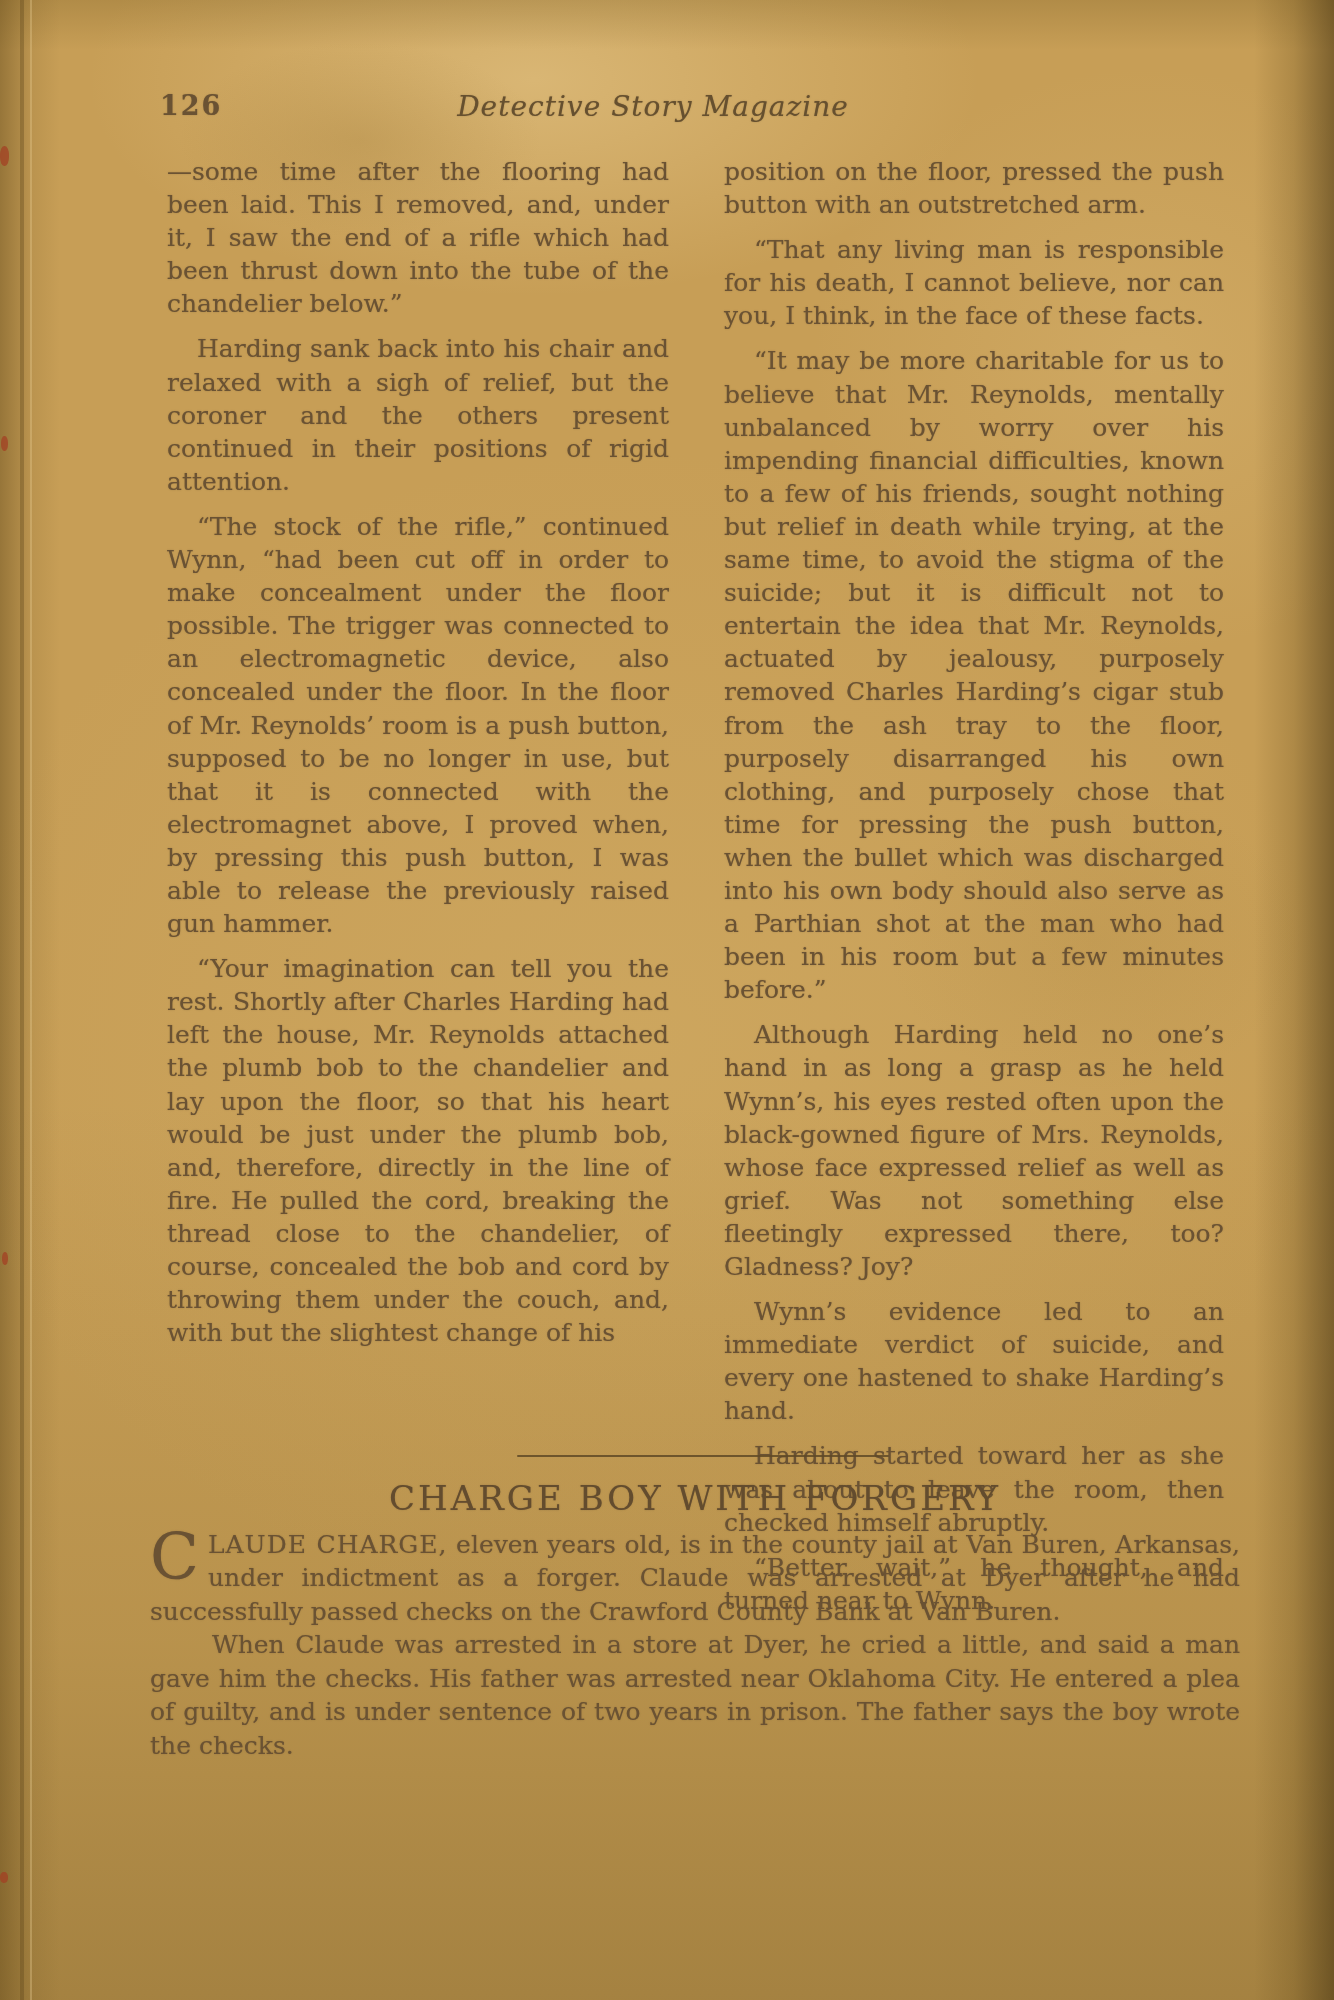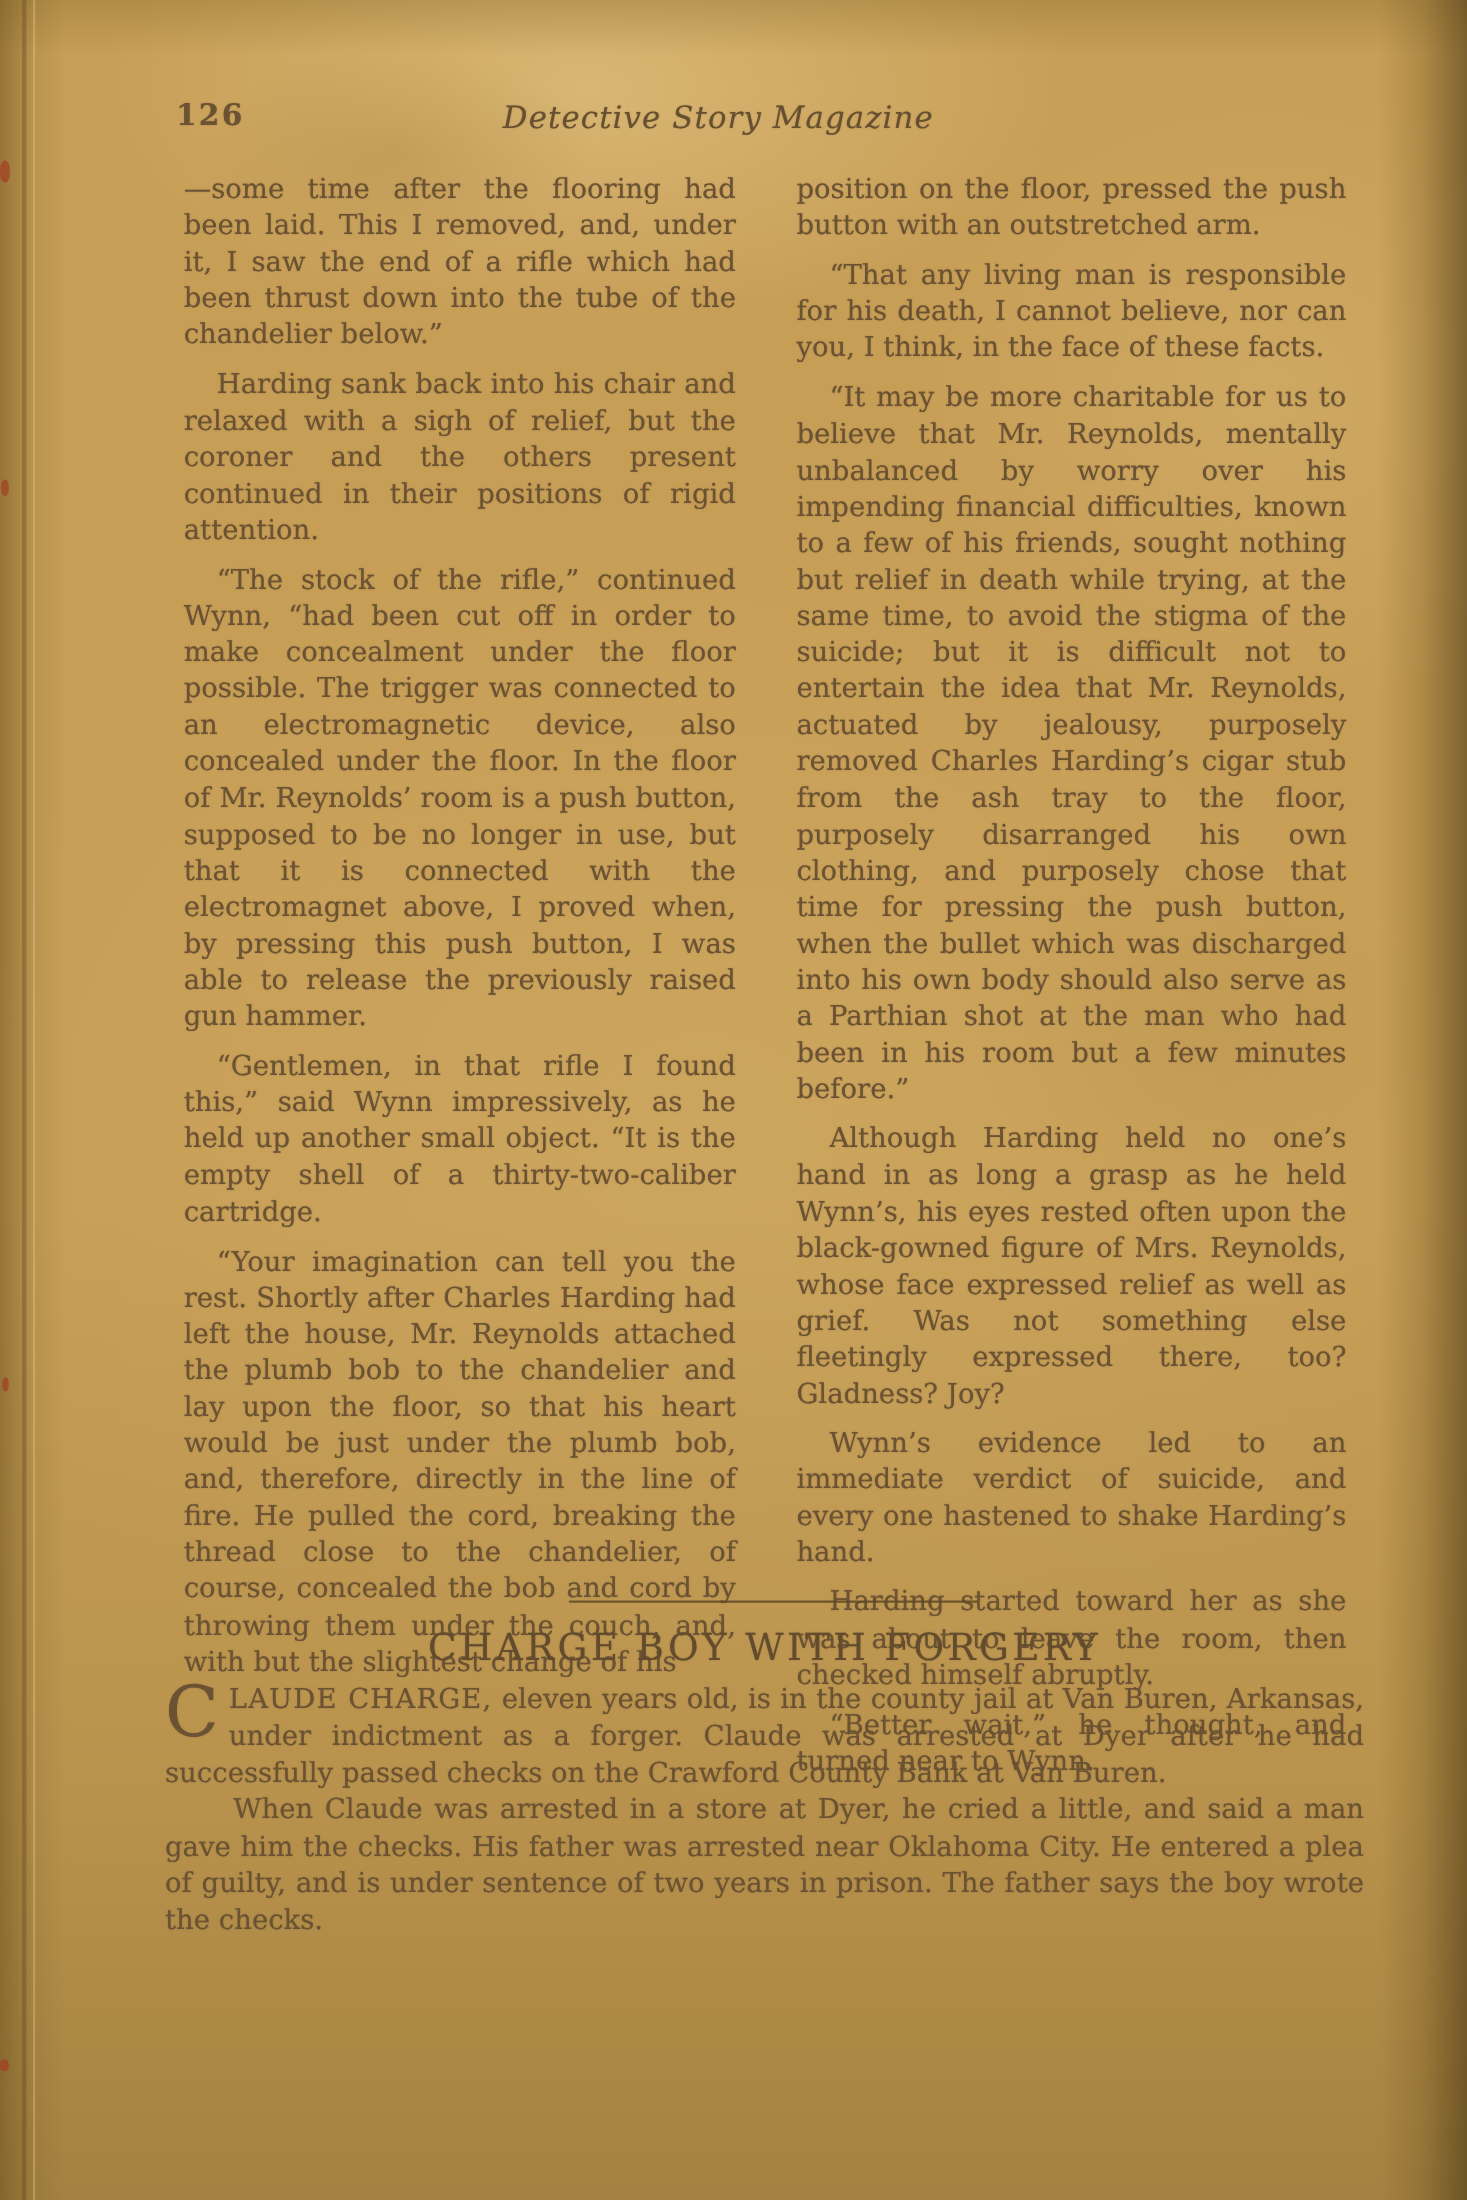--- a/index.html
+++ b/index.html
@@ -77,21 +77,20 @@
   <div class="speck s3"></div>
   <div class="speck s4"></div>
 
   <span class="pgnum ink">126</span>
   <span class="mag-title ink">Detective Story Magazine</span>
 
   <div class="col col-left ink">
     <p class="cont">—some time after the flooring had been laid.  This I removed, and, under it, I saw the end of a rifle which had been thrust down into the tube of the chandelier below.”</p>
     <p>Harding sank back into his chair and relaxed with a sigh of relief, but the coroner and the others present continued in their positions of rigid attention.</p>
     <p>“The stock of the rifle,” continued Wynn, “had been cut off in order to make concealment under the floor possible.  The trigger was connected to an electromagnetic device, also concealed under the floor.  In the floor of Mr. Reynolds’ room is a push button, supposed to be no longer in use, but that it is connected with the electromagnet above, I proved when, by pressing this push button, I was able to release the previously raised gun hammer.</p>
-    <p>“Gentlemen, in that rifle I found this,” said Wynn impressively, as he held up another small object.  “It is the empty shell of a thirty-two-caliber cartridge.</p>
     <p>“Your imagination can tell you the rest.  Shortly after Charles Harding had left the house, Mr. Reynolds attached the plumb bob to the chandelier and lay upon the floor, so that his heart would be just under the plumb bob, and, therefore, directly in the line of fire.  He pulled the cord, breaking the thread close to the chandelier, of course, concealed the bob and cord by throwing them under the couch, and, with but the slightest change of his</p>
   </div>
 
   <div class="col col-right ink">
     <p class="cont">position on the floor, pressed the push button with an outstretched arm.</p>
     <p>“That any living man is responsible for his death, I cannot believe, nor can you, I think, in the face of these facts.</p>
     <p>“It may be more charitable for us to believe that Mr. Reynolds, mentally unbalanced by worry over his impending financial difficulties, known to a few of his friends, sought nothing but relief in death while trying, at the same time, to avoid the stigma of the suicide; but it is difficult not to entertain the idea that Mr. Reynolds, actuated by jealousy, purposely removed Charles Harding’s cigar stub from the ash tray to the floor, purposely disarranged his own clothing, and purposely chose that time for pressing the push button, when the bullet which was discharged into his own body should also serve as a Parthian shot at the man who had been in his room but a few minutes before.”</p>
     <p>Although Harding held no one’s hand in as long a grasp as he held Wynn’s, his eyes rested often upon the black-gowned figure of Mrs. Reynolds, whose face expressed relief as well as grief.  Was not something else fleetingly expressed there, too?  Gladness? Joy?</p>
     <p>Wynn’s evidence led to an immediate verdict of suicide, and every one hastened to shake Harding’s hand.</p>
     <p>Harding started toward her as she was about to leave the room, then checked himself abruptly.</p>

